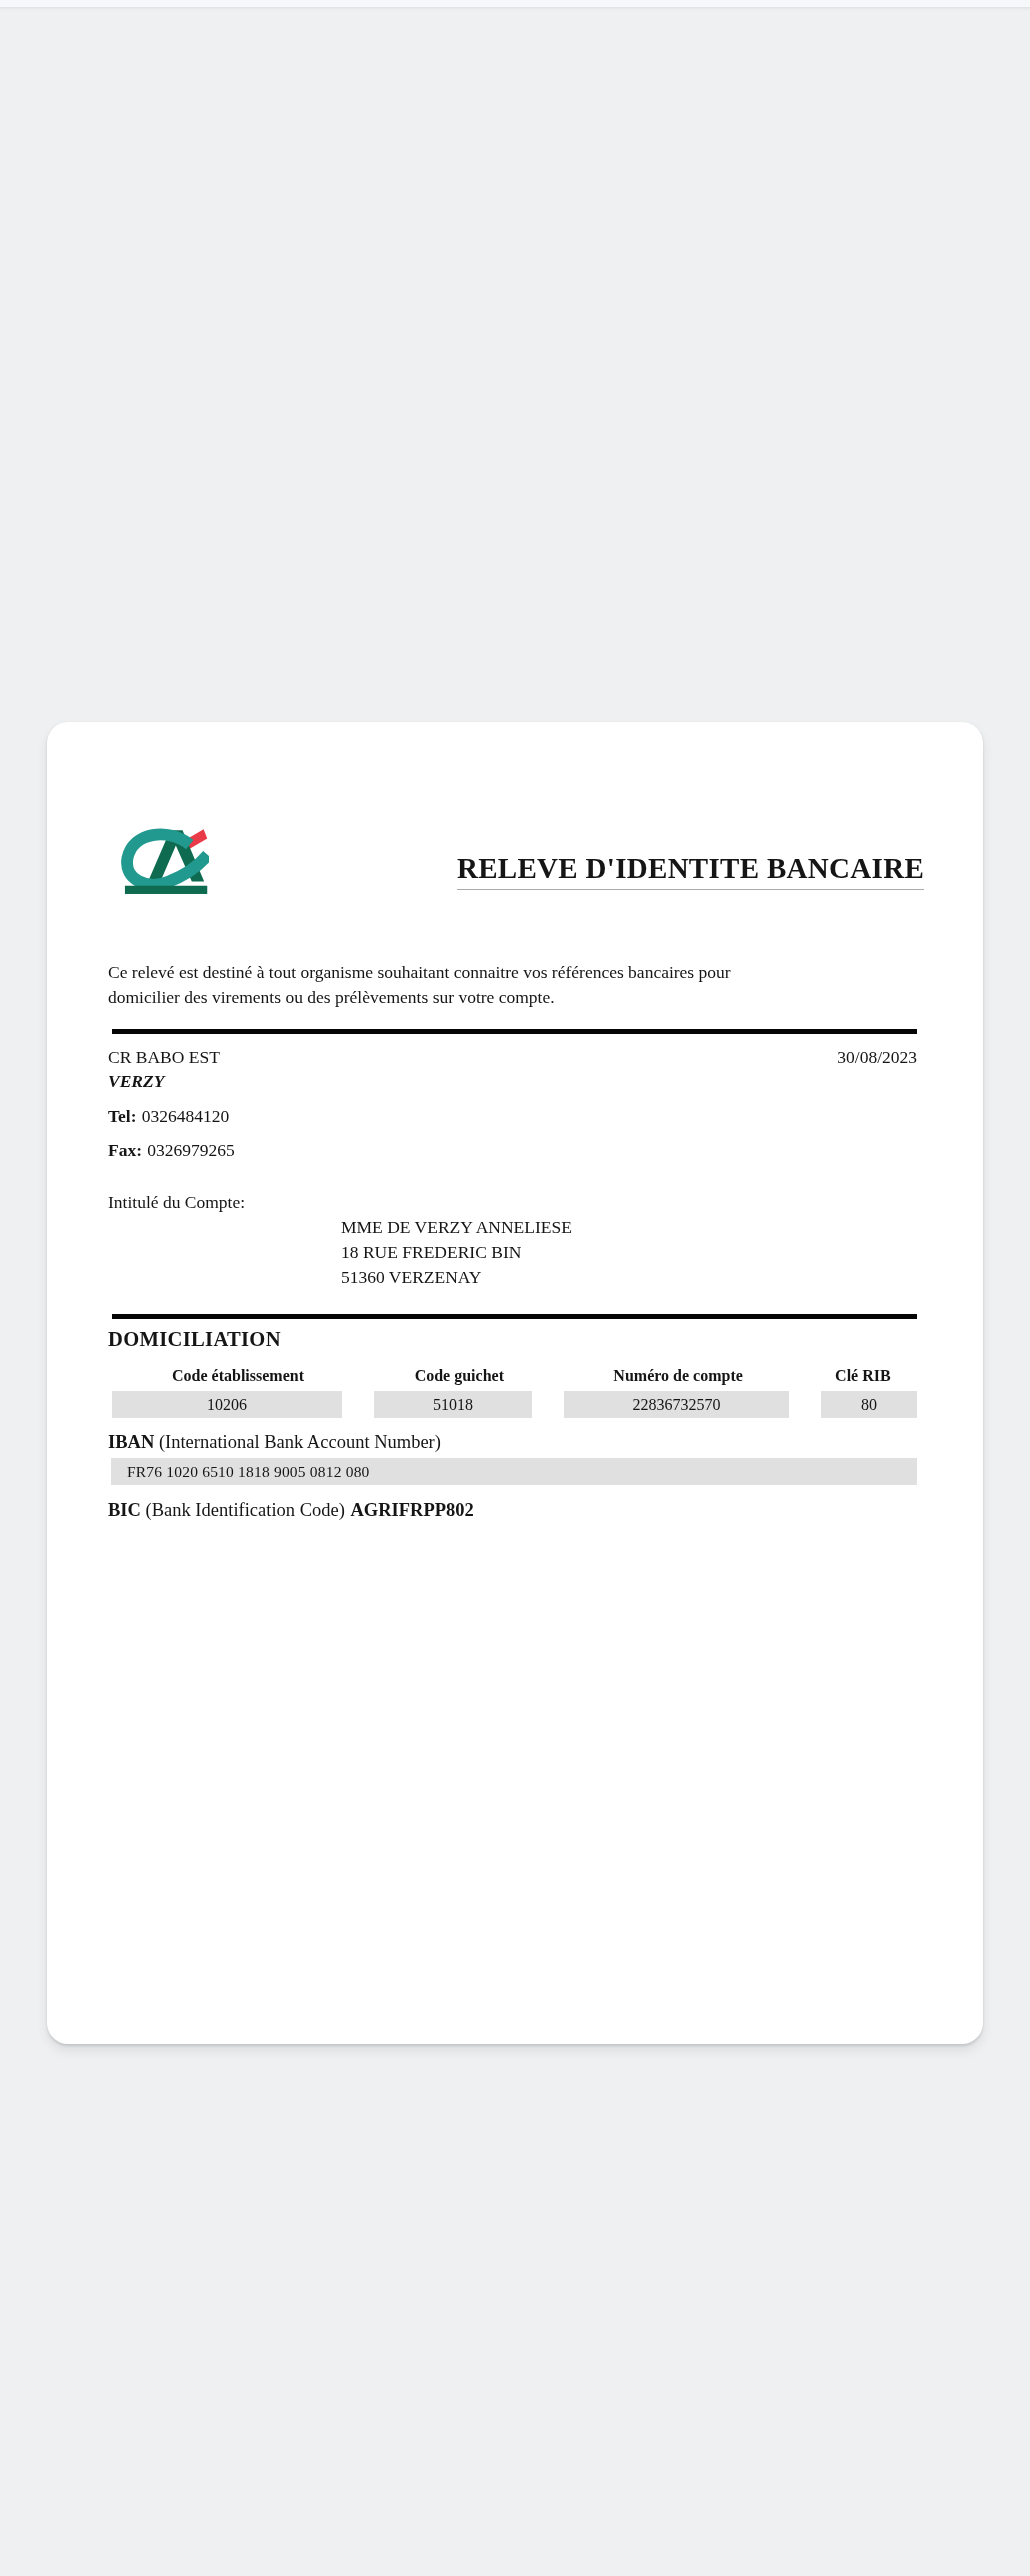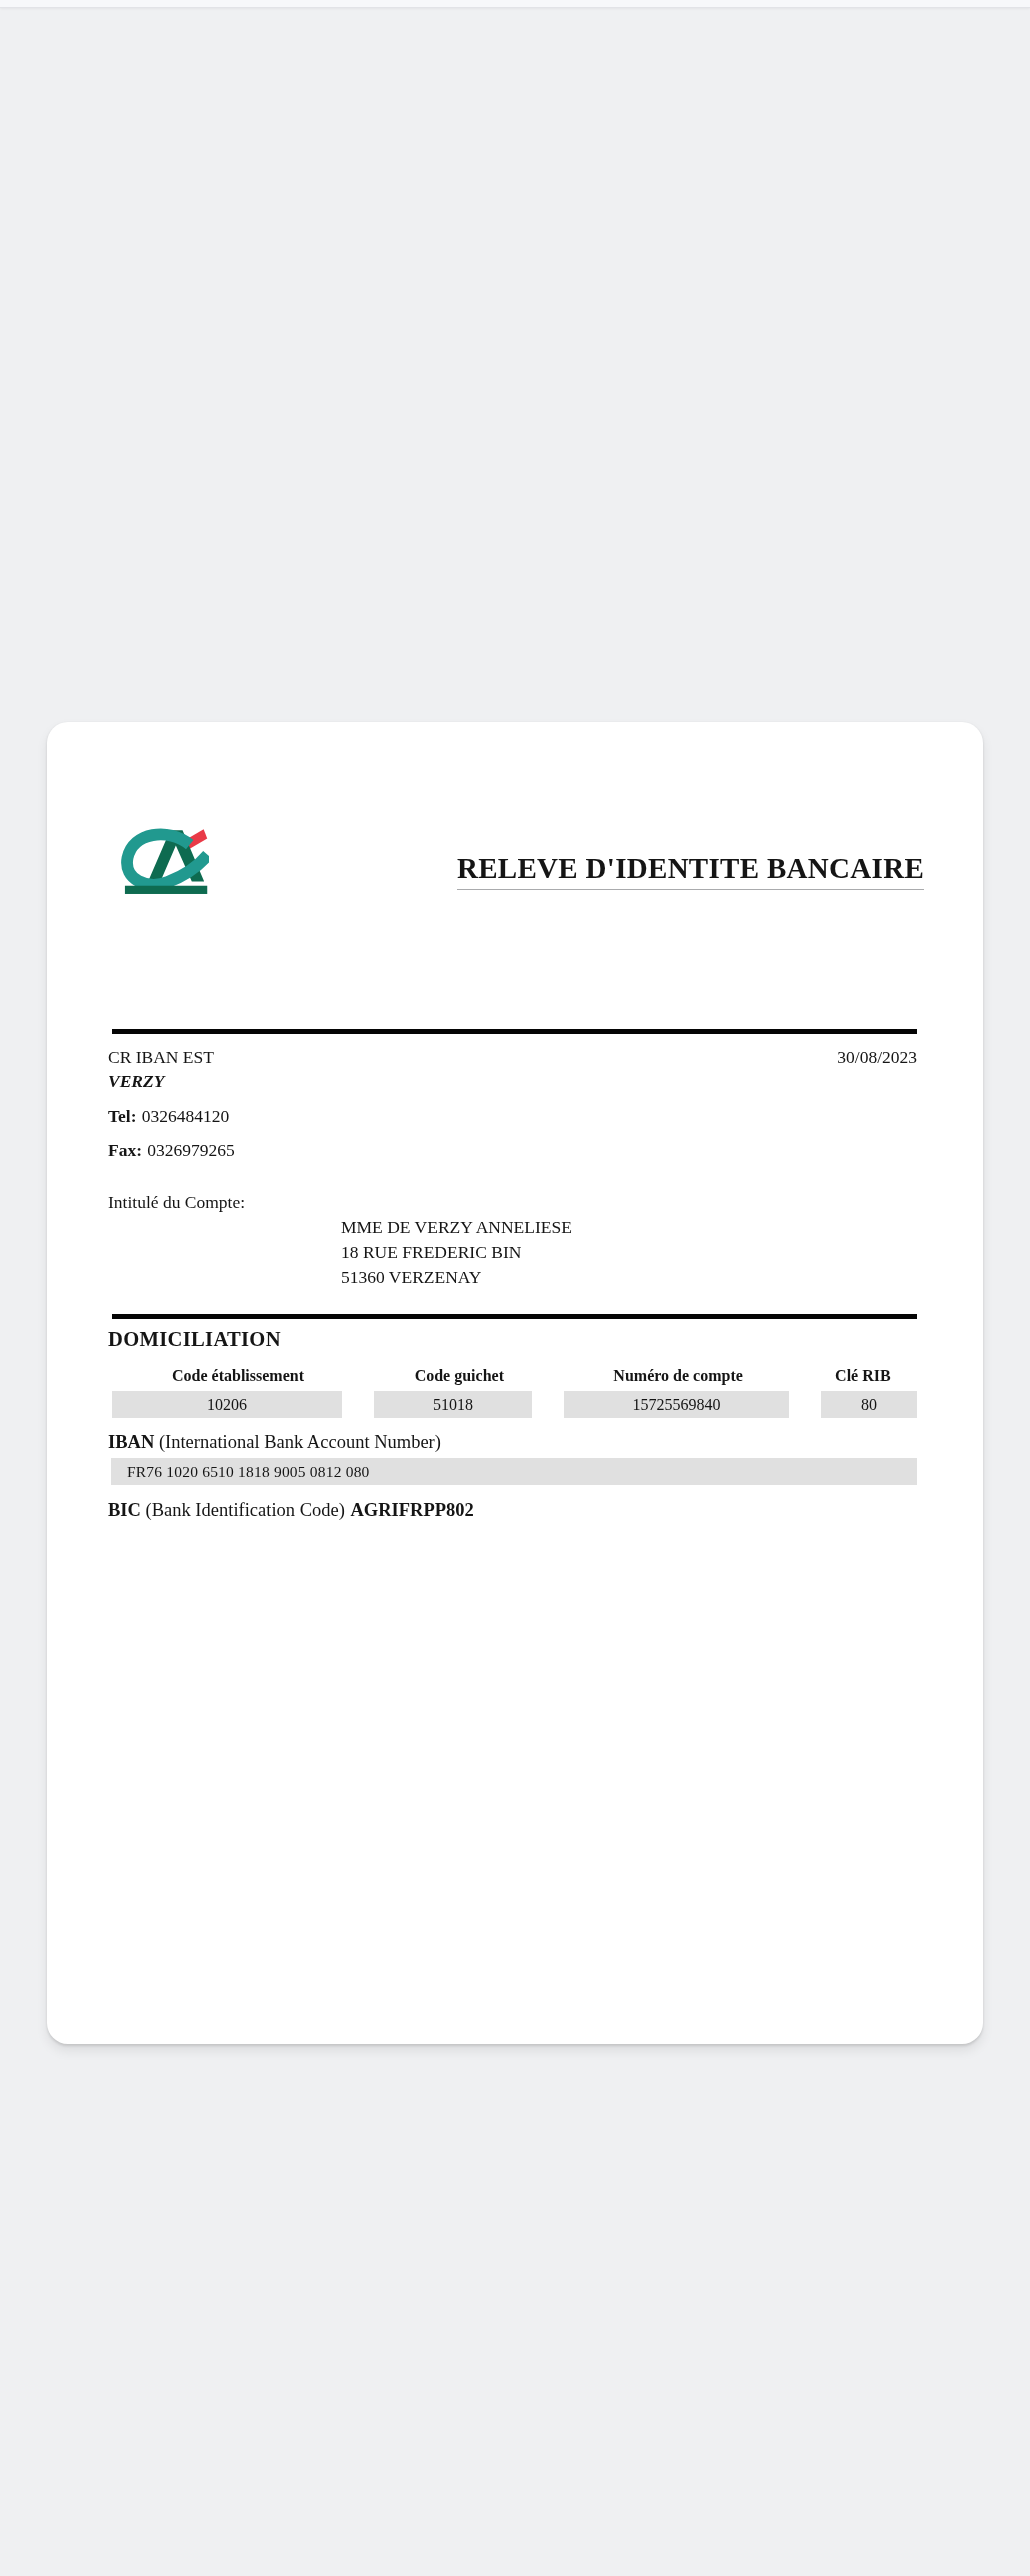--- a/index.html
+++ b/index.html
@@ -74,25 +74,29 @@
       <polygon points="129,33 168,10 175,28 136,51" fill="#e93a47"></polygon>
       <path d="M 103,12 L 127,12 L 169,112 L 145,112 L 114,42 L 84,112 L 60,112 Z" fill="#0e6b50"></path>
       <path d="M 141,40 C 100,6 30,16 20,66 C 12,108 58,128 98,113 C 132,100 156,84 176,60" fill="none" stroke-width="23" stroke="#21998f"></path>
       <rect x="15" y="120" width="160" height="16" fill="#0e6b50"></rect>
     </svg>
 
     <div class="abs doc-title">
       <span class="ul">RELEVE D'IDENTITE BANCAIRE</span>
     </div>
 
+    <div class="abs intro">
+      <span>Ce relevé est destiné à tout organisme souhaitant connaitre vos références bancaires pour</span>
+      <span>domicilier des virements ou des prélèvements sur votre compte.</span>
+    </div>
 
     <div class="abs rule rule1"></div>
 
     <div class="abs row-flex">
-      <span>CR IBAN EST</span>
+      <span>CR BABO EST</span>
       <span>30/08/2023</span>
     </div>
 
     <div class="abs city">VERZY</div>
 
     <div class="abs tel">
       <span class="bold">Tel:</span><span class="val">0326484120</span>
     </div>
 
     <div class="abs fax">
@@ -114,21 +118,21 @@
     <div class="abs cols thead">
       <span class="c c1">Code établissement</span>
       <span class="c c2">Code guichet</span>
       <span class="c c3">Numéro de compte</span>
       <span class="c c4">Clé RIB</span>
     </div>
 
     <div class="abs cols tvals">
       <span class="c c1">10206</span>
       <span class="c c2">51018</span>
-      <span class="c c3">15725569840</span>
+      <span class="c c3">22836732570</span>
       <span class="c c4">80</span>
     </div>
 
     <div class="abs iban-heading">
       <span class="lbl">IBAN</span><span class="sfx">(International Bank Account Number)</span>
     </div>
 
     <div class="abs iban-bar">FR76 1020 6510 1818 9005 0812 080</div>
 
     <div class="abs bic-line">

